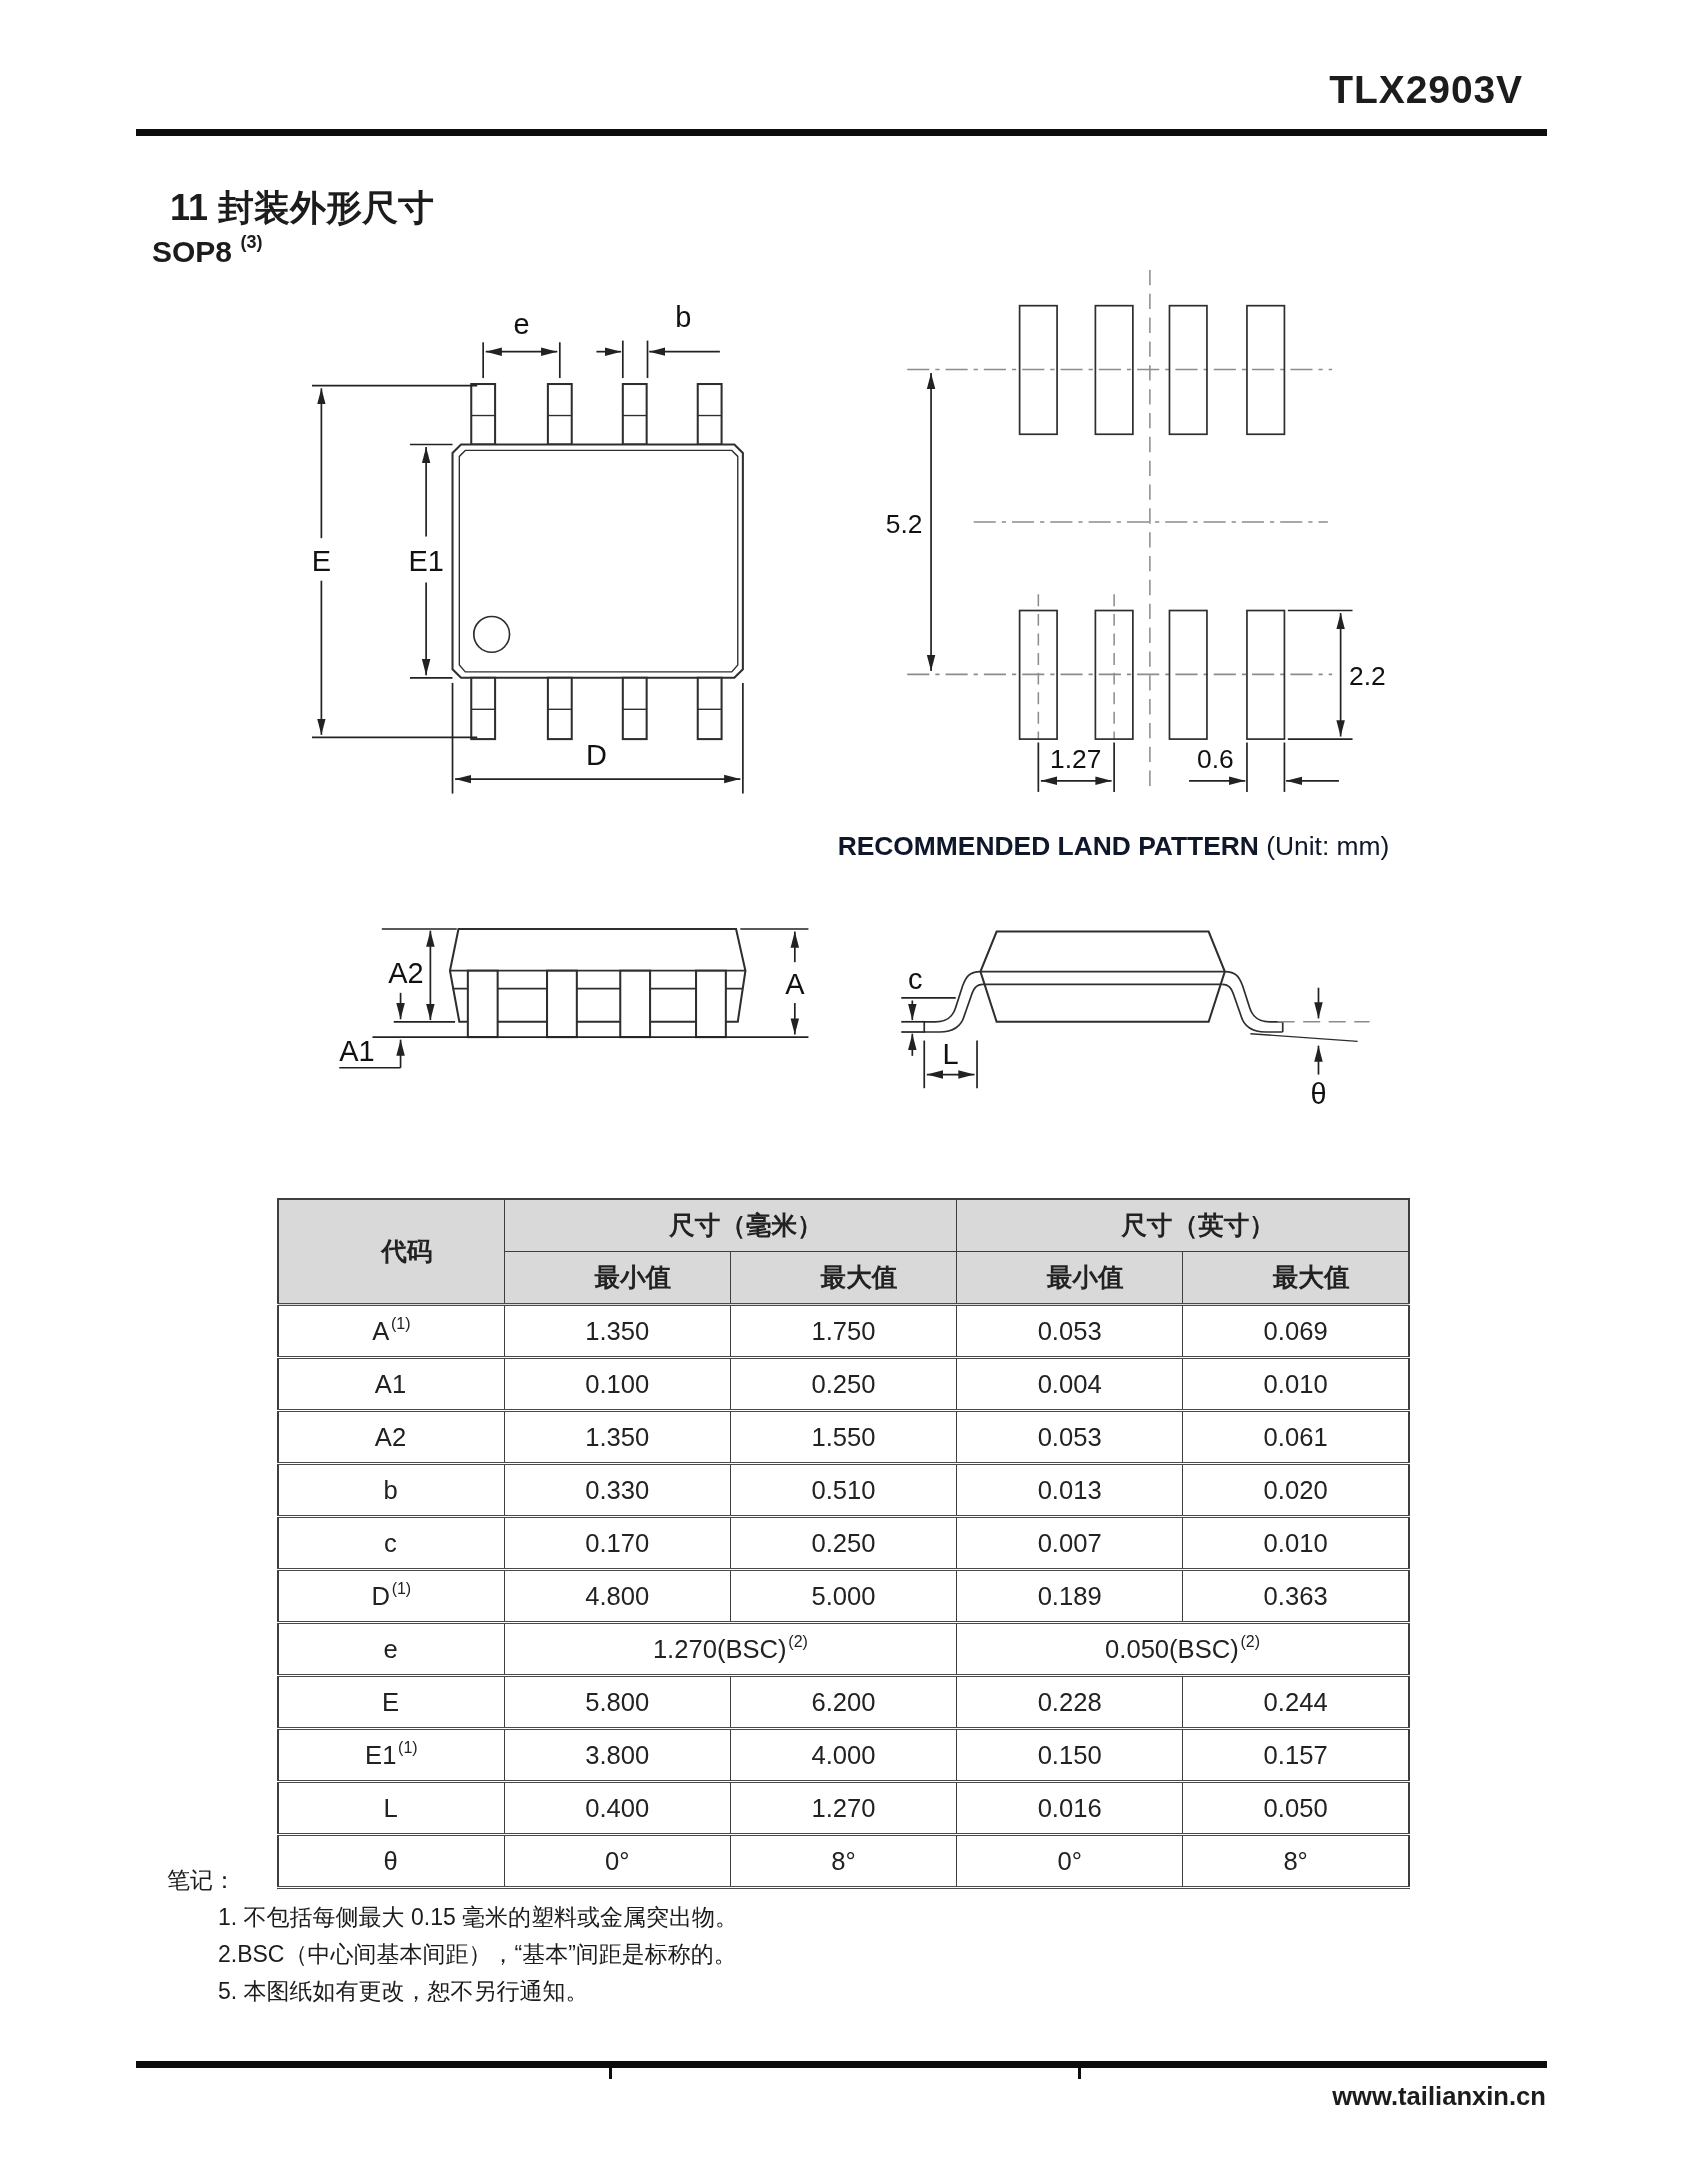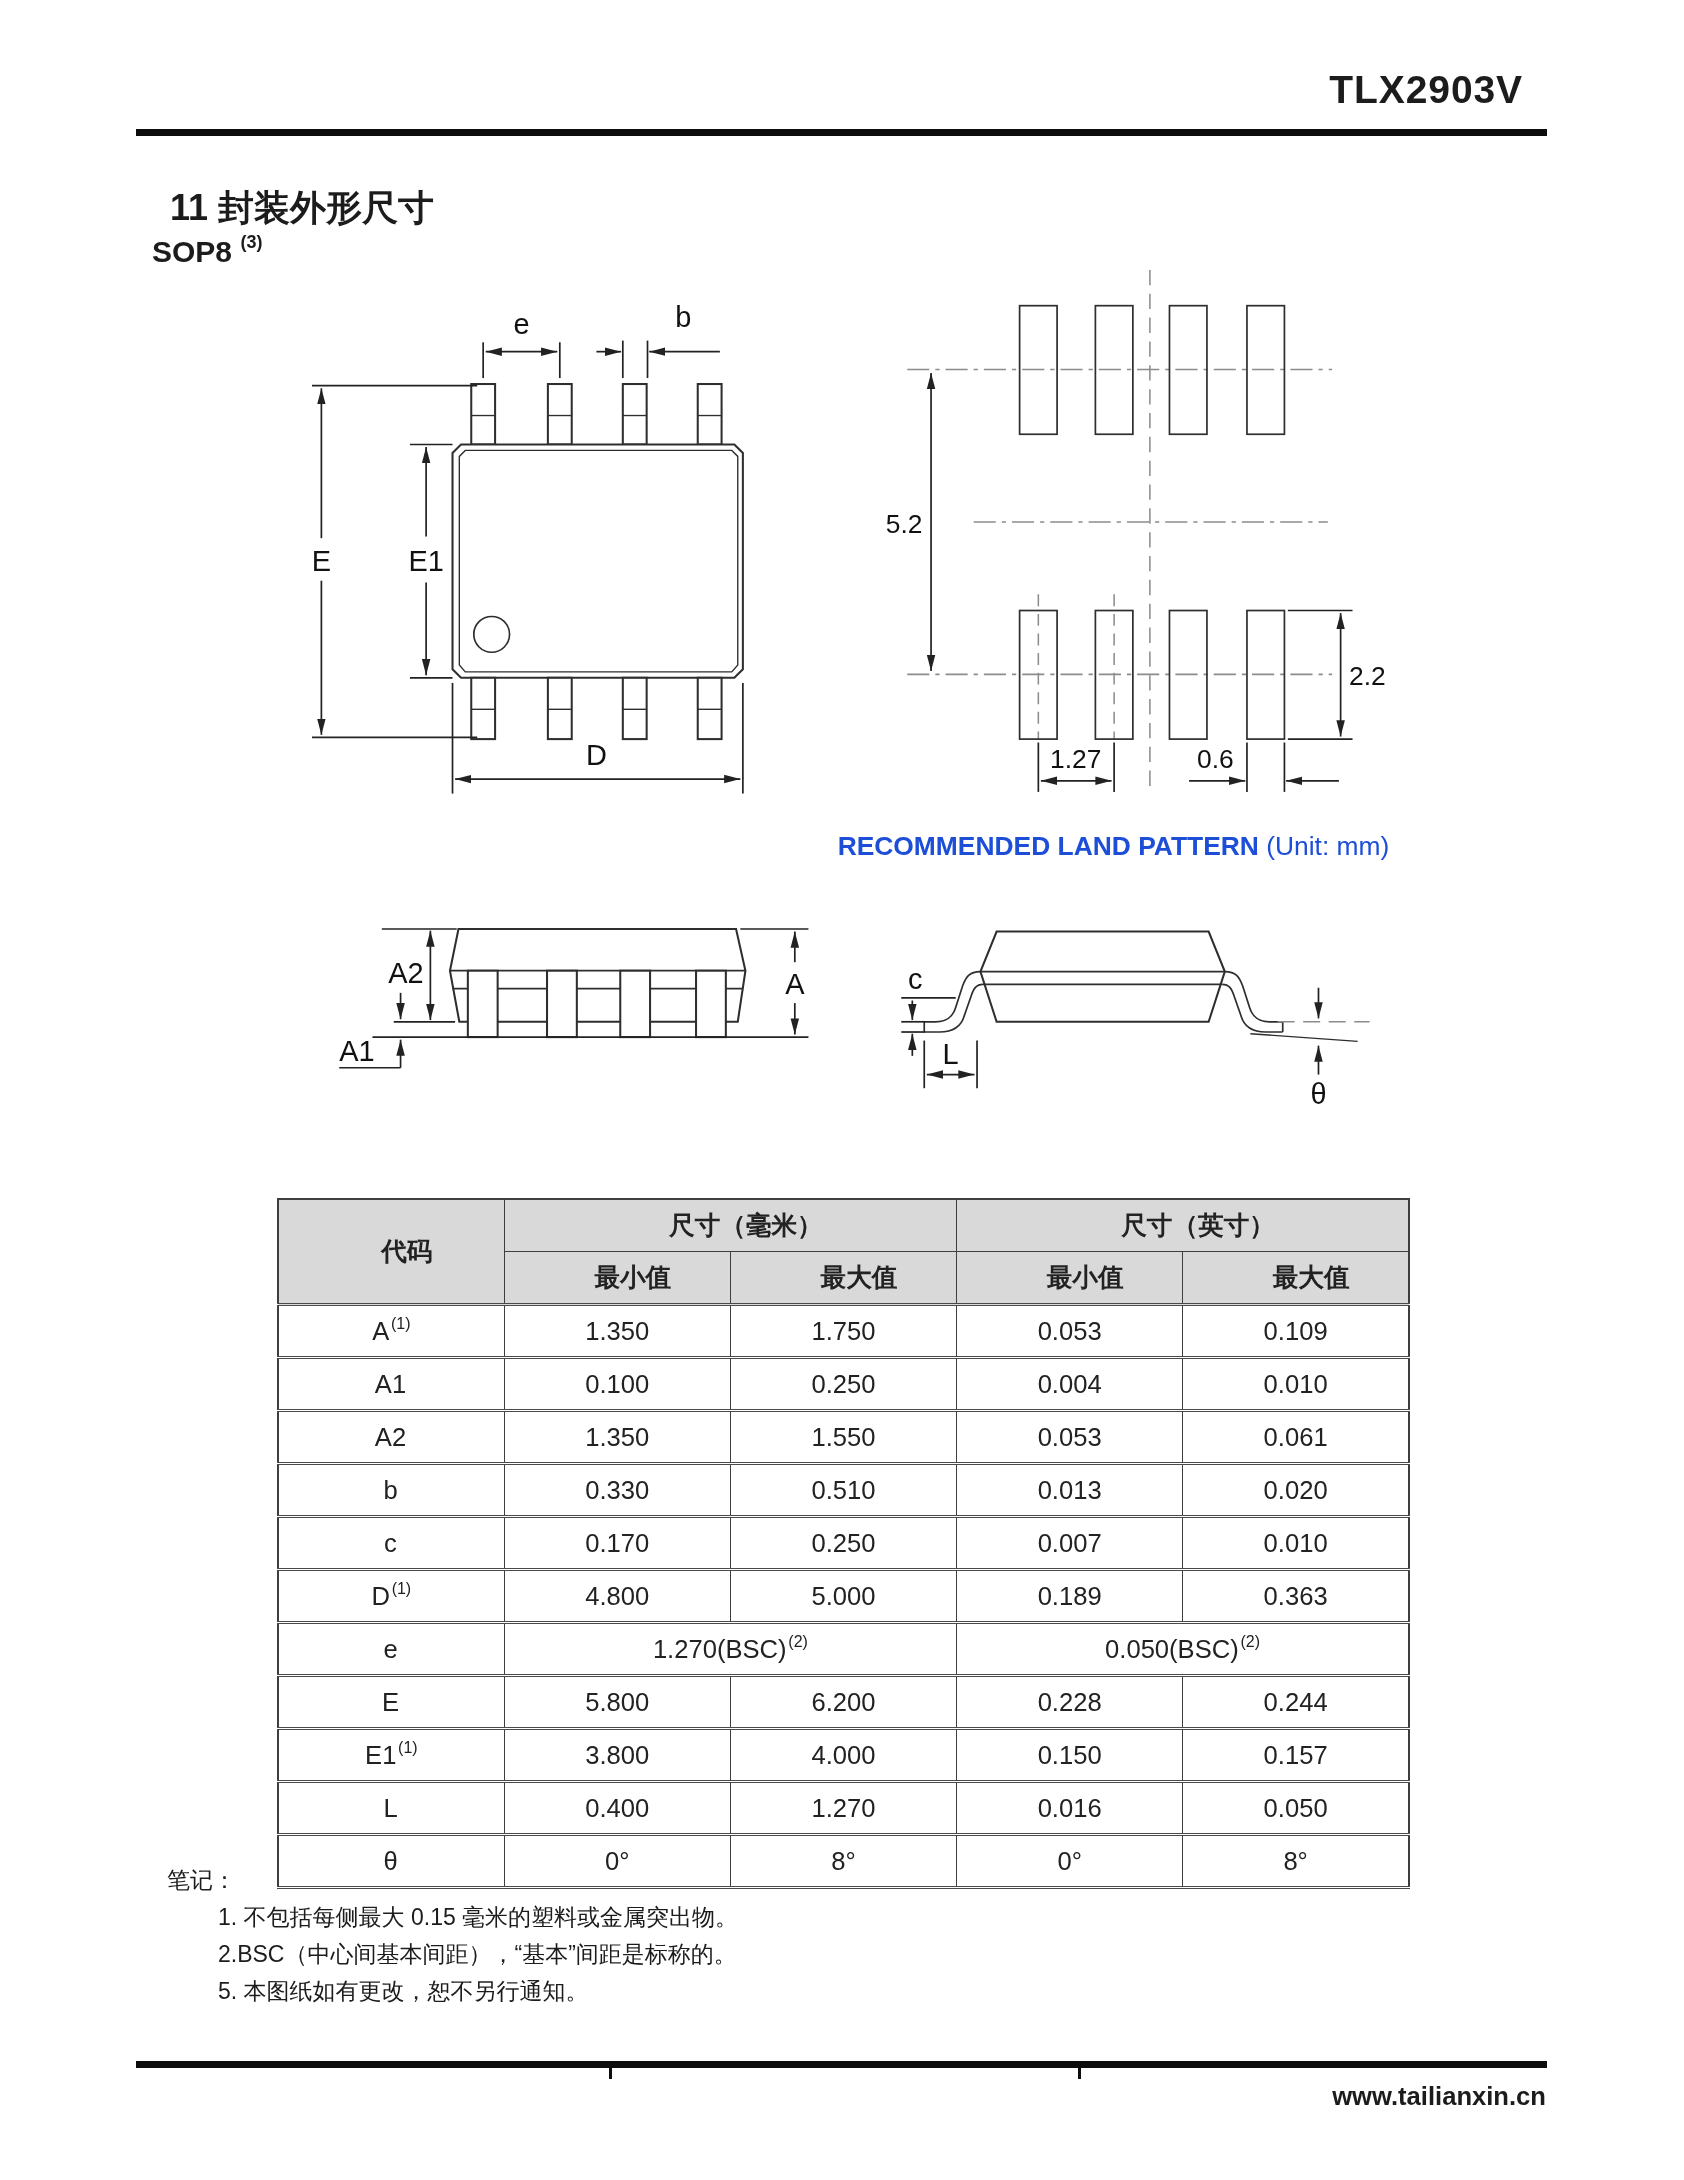--- a/index.html
+++ b/index.html
@@ -16,21 +16,21 @@
   
   .draw{position:absolute; left:0; top:0; width:1685px; height:1141px;}
   .part{stroke:#2e2e2e; stroke-width:2.4; fill:#ffffff;}
   .ln{stroke:#2e2e2e; stroke-width:2; fill:none;}
   .thin{stroke:#2e2e2e; stroke-width:1.6; fill:none;}
   .dim{stroke:#222222; stroke-width:2; fill:none;}
   .cl{stroke:#8c8c8c; stroke-width:1.8; fill:none;}
   .lbl{font-family:"Liberation Sans",sans-serif; font-size:34px; fill:#111;}
   .num{font-family:"Liberation Sans",sans-serif; font-size:31px; fill:#111;}
   
-  .lp-caption{position:absolute; top:831px; left:813px; width:601px; text-align:center; font-size:26.4px; color:#1d4ed8;}
+  .lp-caption{position:absolute; top:831px; left:813px; width:601px; text-align:center; font-size:26.4px; color:#0f172a;}
   .lp-caption .b{font-weight:bold;}
   
   .dims-table{position:absolute; top:1198px; left:277px; width:1133px; border-collapse:collapse; table-layout:fixed;
               font-size:25.6px; color:#222; text-align:center; border:2.6px solid #3e3e3e;}
   .dims-table th{background:#d9d9d9; font-weight:bold; border:1.7px solid #3e3e3e; height:49px; font-size:25.6px;padding-left:32px;}
   .dims-table td{border-left:1.7px solid #3e3e3e; border-right:1.7px solid #3e3e3e;
                  border-top:3.4px double #4a4a4a; border-bottom:3.4px double #4a4a4a; height:48px; background:#fff;}
   .dims-table sup{font-size:16px; position:relative; top:-1.7px; margin-left:1.7px;}
   
   .notes{position:absolute; top:1862px; left:167px; font-size:23px; color:#1c1c1c; line-height:37px;}
@@ -244,21 +244,21 @@
         <th>最小值</th>
         <th>最大值</th>
       </tr>
     </thead>
     <tbody>
       <tr>
         <td><span>A</span><sup>(1)</sup></td>
         <td>1.350</td>
         <td>1.750</td>
         <td>0.053</td>
-        <td>0.109</td>
+        <td>0.069</td>
       </tr>
       <tr>
         <td><span>A1</span><sup></sup></td>
         <td>0.100</td>
         <td>0.250</td>
         <td>0.004</td>
         <td>0.010</td>
       </tr>
       <tr>
         <td><span>A2</span><sup></sup></td>

